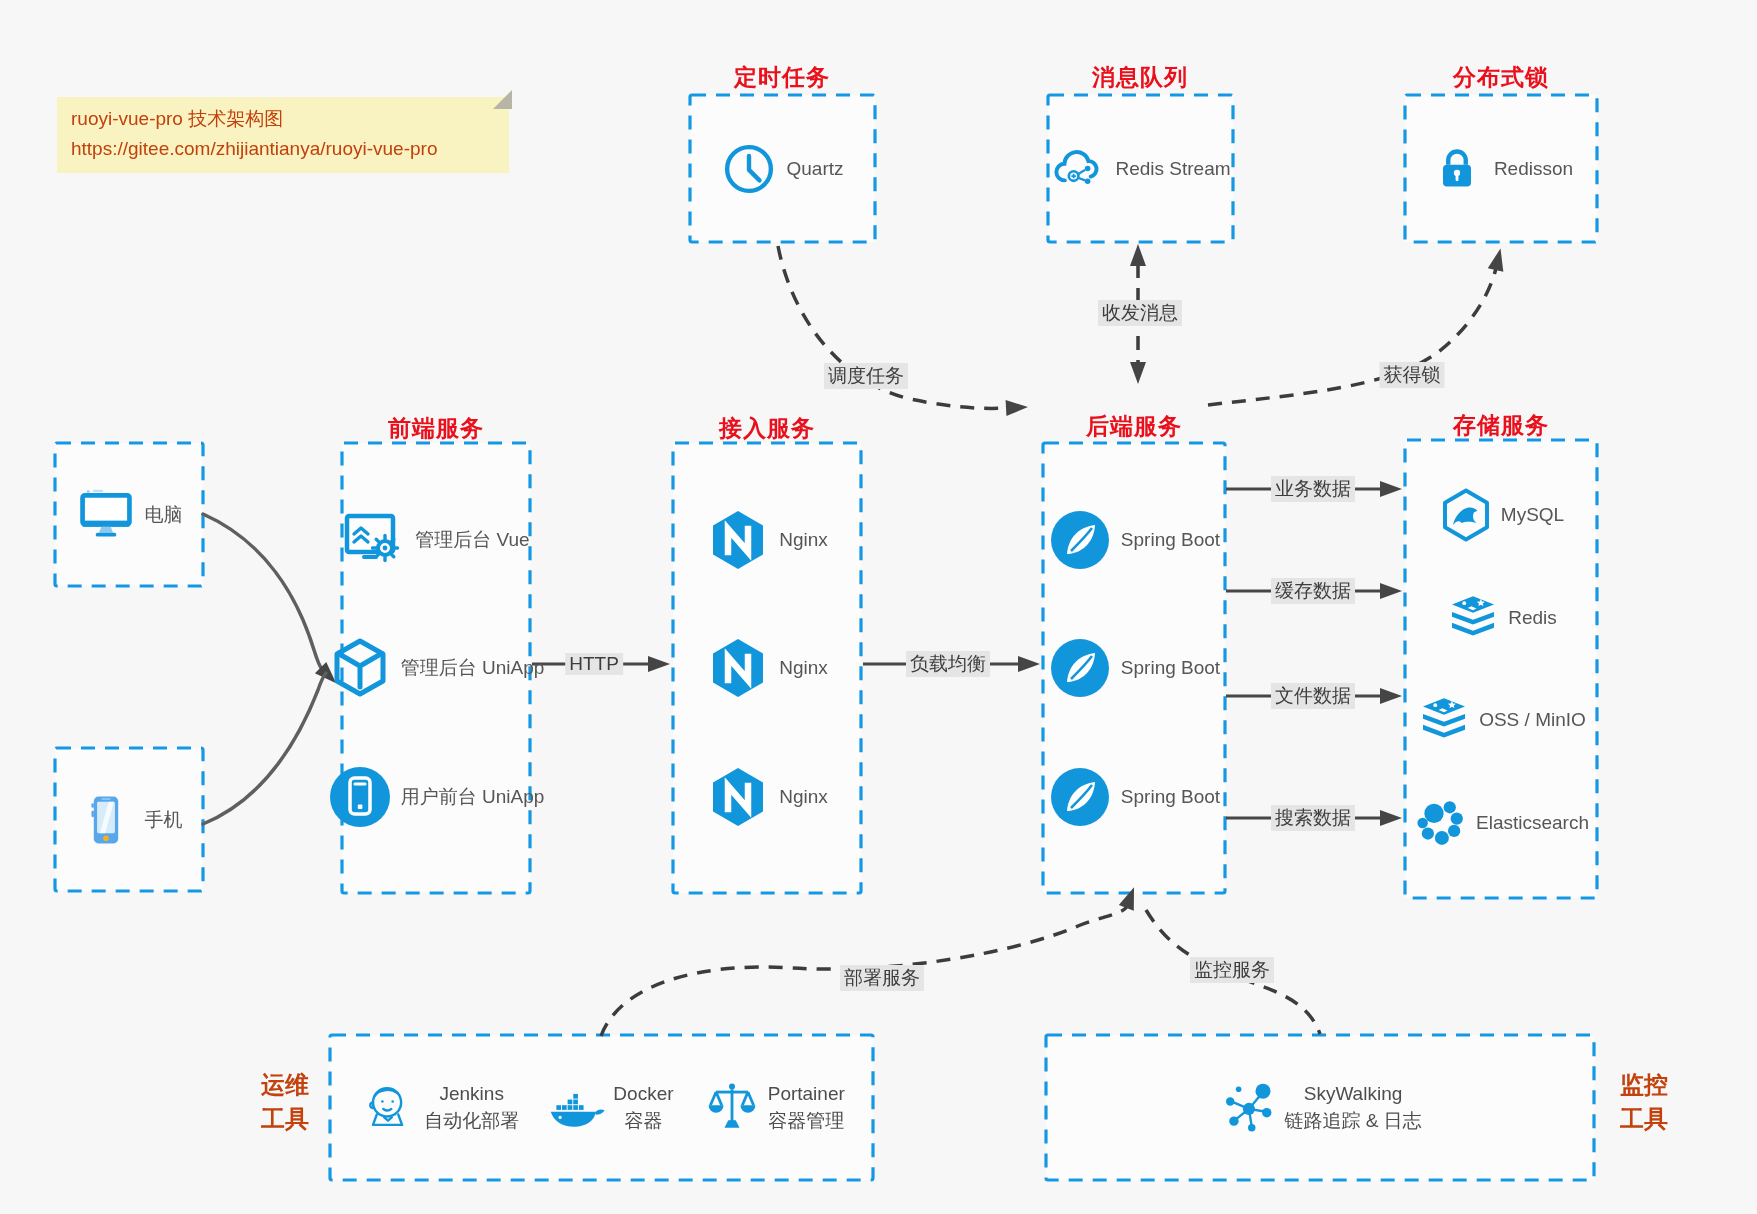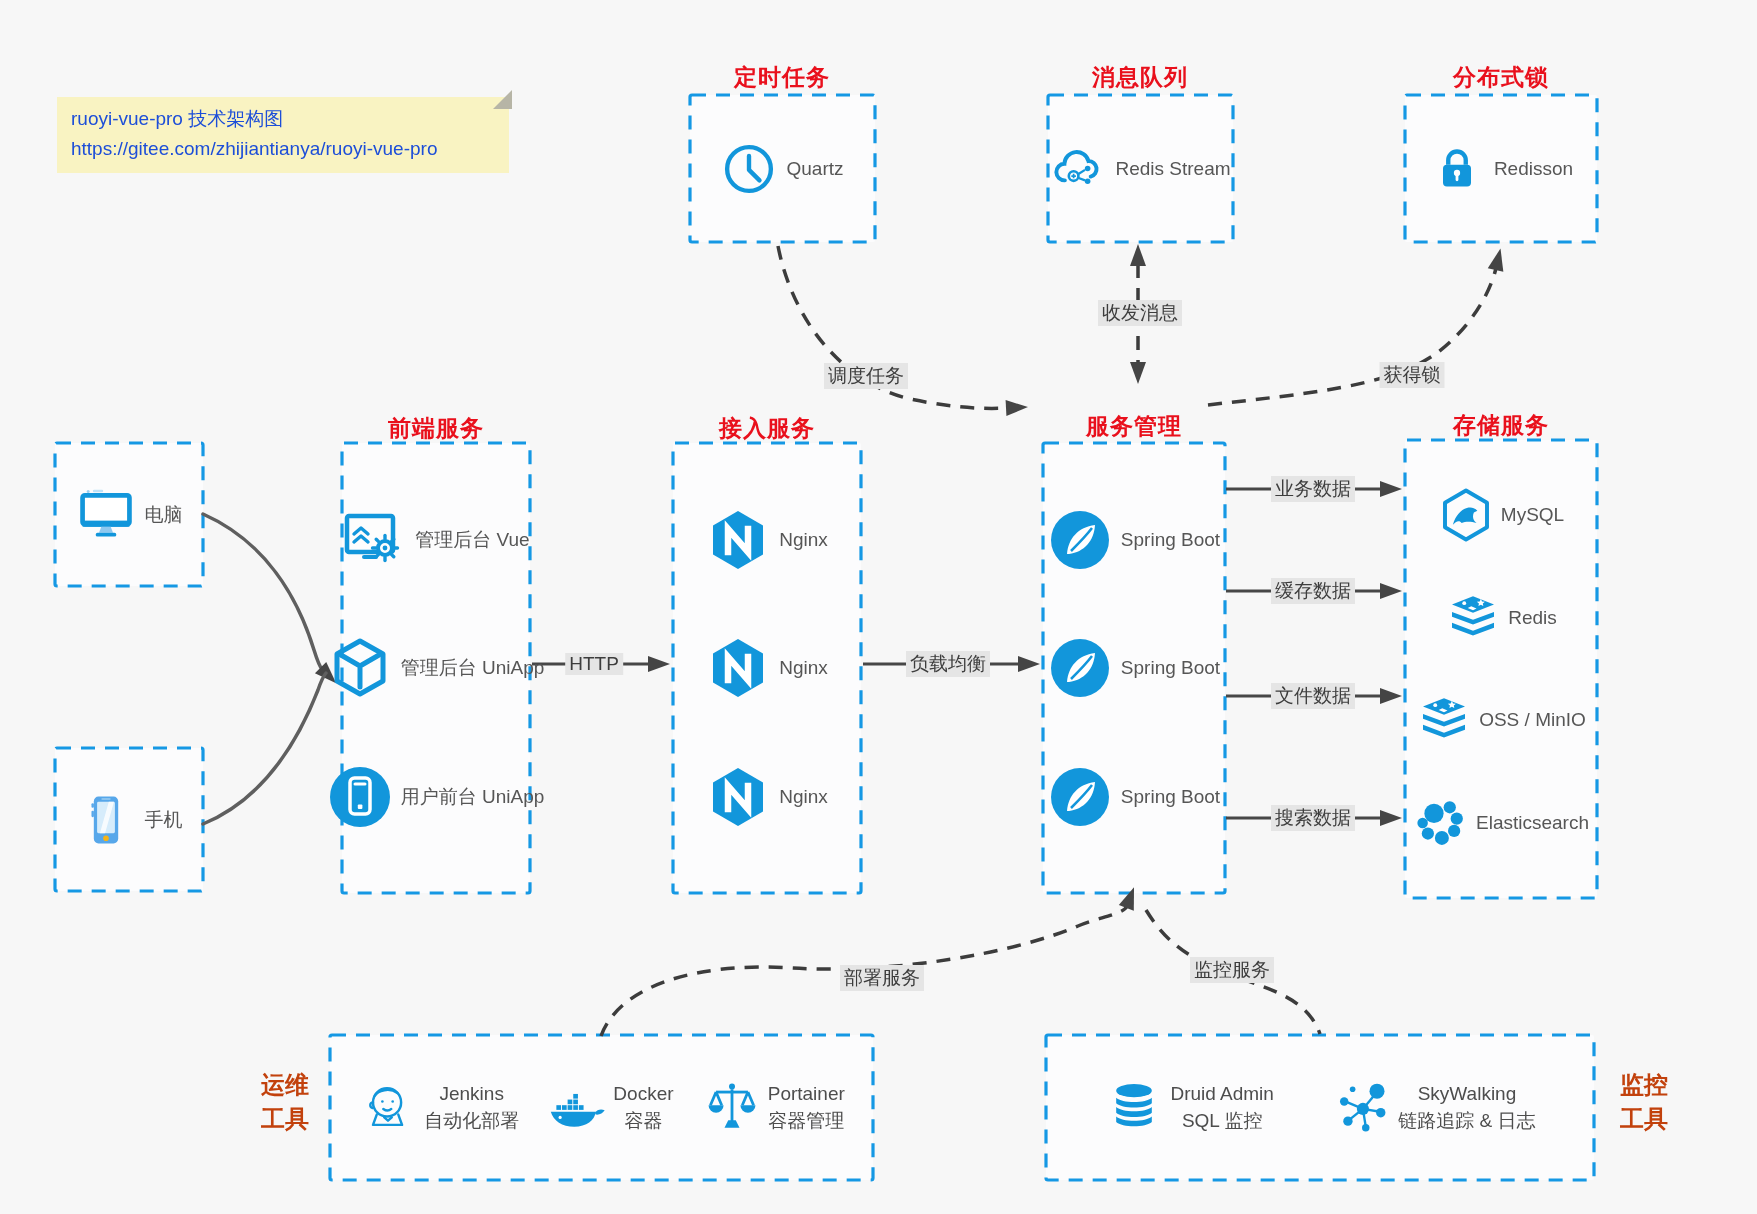--- a/index.html
+++ b/index.html
@@ -8,21 +8,21 @@
   .fillbox{position:absolute;box-sizing:border-box;display:flex;}
   .vcol{flex-direction:column;justify-content:space-evenly;align-items:center;}
   .vcenter{flex-direction:column;justify-content:center;align-items:center;gap:10px;}
   .hrow{flex-direction:row;justify-content:space-evenly;align-items:center;}
   .item{display:flex;flex-direction:row;align-items:center;gap:9px;}
   .cap{font-size:19px;color:#565656;white-space:nowrap;}
   .cap2{font-size:19px;color:#4d4d4d;text-align:center;line-height:1.4;white-space:nowrap;}
   .gtitle{position:absolute;transform:translateX(-50%);color:#e9101c;font-weight:bold;font-size:23px;white-space:nowrap;letter-spacing:1px;margin-top:12px;}
   .side{position:absolute;color:#c2410c;font-weight:bold;font-size:24px;line-height:1.4;text-align:center;white-space:nowrap;}
   .elabel{position:absolute;transform:translate(-50%,-50%);font-size:19px;color:#3d3d3d;background:#e5e5e5;padding:0 4px;white-space:nowrap;}
-  .note{position:absolute;left:57px;top:97px;width:452px;background:#f9f3c2;color:#1d4ed8;font-size:19px;line-height:1.6;padding:7px 0 8px 14px;box-sizing:border-box;}
+  .note{position:absolute;left:57px;top:97px;width:452px;background:#f9f3c2;color:#c2410c;font-size:19px;line-height:1.6;padding:7px 0 8px 14px;box-sizing:border-box;}
   .note .fold{position:absolute;top:-7px;right:-3px;width:0;height:0;border-bottom:19px solid #b7b5a6;border-left:19px solid transparent;}.i56{width:56px;height:56px}.i60{width:60px;height:60px}.i64{width:64px;height:64px}
 </style>
 </head>
 <body>
 
 <div class="canvas">
 
   <svg class="wires" width="1757" height="1214" viewBox="0 0 1757 1214">
     <defs>
       <marker id="ah" markerUnits="userSpaceOnUse" markerWidth="26" markerHeight="22" refX="3" refY="9" orient="auto">
@@ -74,21 +74,21 @@
     <span class="fold"></span>
     <div>ruoyi-vue-pro 技术架构图</div>
     <div>https://gitee.com/zhijiantianya/ruoyi-vue-pro</div>
   </div>
 
   <div class="gtitle" style="left:782px;top:50px">定时任务</div>
   <div class="gtitle" style="left:1140px;top:50px">消息队列</div>
   <div class="gtitle" style="left:1501px;top:50px">分布式锁</div>
   <div class="gtitle" style="left:436px;top:401px">前端服务</div>
   <div class="gtitle" style="left:767px;top:401px">接入服务</div>
-  <div class="gtitle" style="left:1134px;top:399px">服务管理</div>
+  <div class="gtitle" style="left:1134px;top:399px">后端服务</div>
   <div class="gtitle" style="left:1501px;top:398px">存储服务</div>
 
   <div class="fillbox vcenter" style="left:690px;top:95px;width:185px;height:147px">
     <div class="item">
       <svg class="i56" viewBox="0 0 64 64">
         <circle cx="32" cy="32" r="25" fill="none" stroke="#1296db" stroke-width="5"></circle>
         <path d="M32 17 V33 L44 45" fill="none" stroke="#1296db" stroke-width="5" stroke-linecap="round" stroke-linejoin="round"></path>
       </svg>
       <div class="cap">Quartz</div>
     </div>
@@ -344,32 +344,20 @@
       </svg>
       <div class="cap2">
         <div>Portainer</div>
         <div>容器管理</div>
       </div>
     </div>
   </div>
 
   <div class="fillbox hrow" style="left:1046px;top:1035px;width:548px;height:145px">
     <div class="item" style="gap:6px">
-      <svg class="i60" viewBox="0 0 64 64" fill="#1296db">
-        <ellipse cx="32" cy="13.5" rx="19" ry="7"></ellipse>
-        <path d="M13,21 c6,6 32,6 38,0 v6 c-6,6 -32,6 -38,0 z"></path>
-        <path d="M13,31 c6,6 32,6 38,0 v6 c-6,6 -32,6 -38,0 z"></path>
-        <path d="M13,41 c6,6 32,6 38,0 v6 c-6,6 -32,6 -38,0 z"></path>
-      </svg>
-      <div class="cap2">
-        <div>Druid Admin</div>
-        <div>SQL 监控</div>
-      </div>
-    </div>
-    <div class="item" style="gap:6px">
       <svg class="i60" viewBox="0 0 64 64">
         <g stroke="#1296db" stroke-width="2.5">
           <line x1="33" y1="33" x2="48" y2="15"></line>
             <line x1="33" y1="33" x2="14" y2="25"></line>
           <line x1="33" y1="33" x2="51" y2="36"></line>
             <line x1="33" y1="33" x2="18" y2="45"></line>
           <line x1="33" y1="33" x2="36" y2="52"></line>
         </g>
         <g fill="#1296db">
           <circle cx="33" cy="33" r="6.5"></circle>

